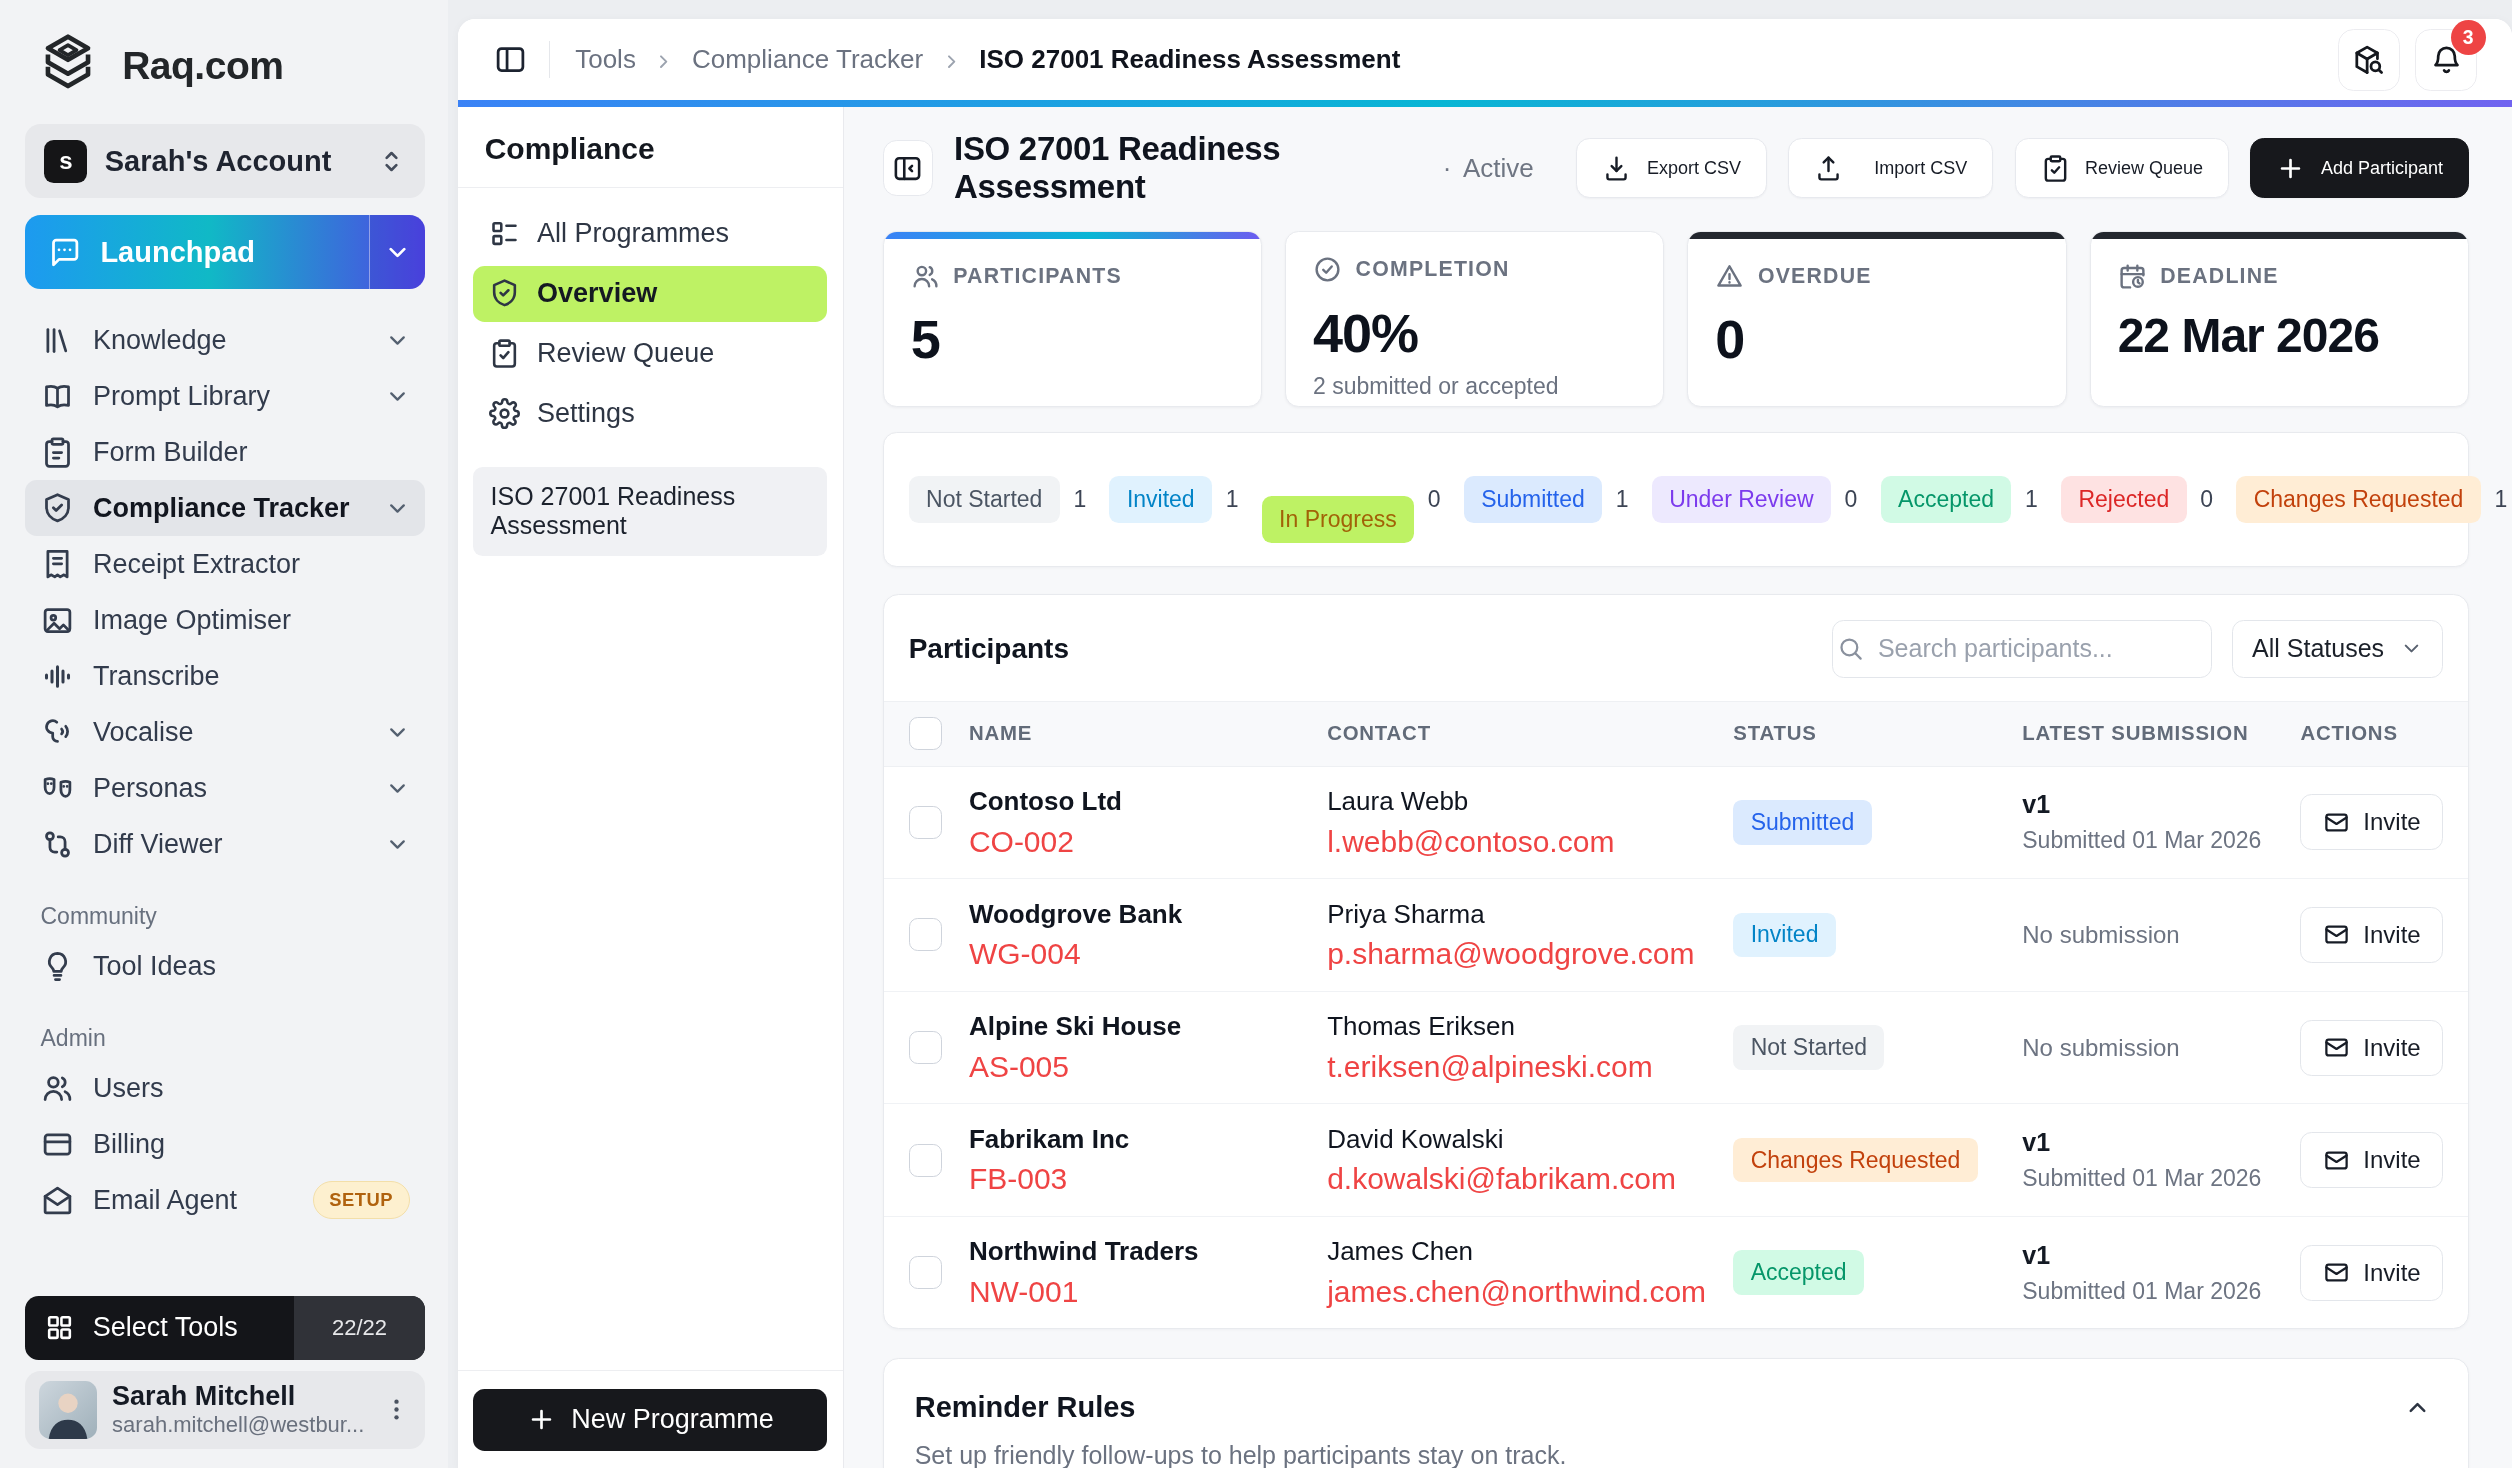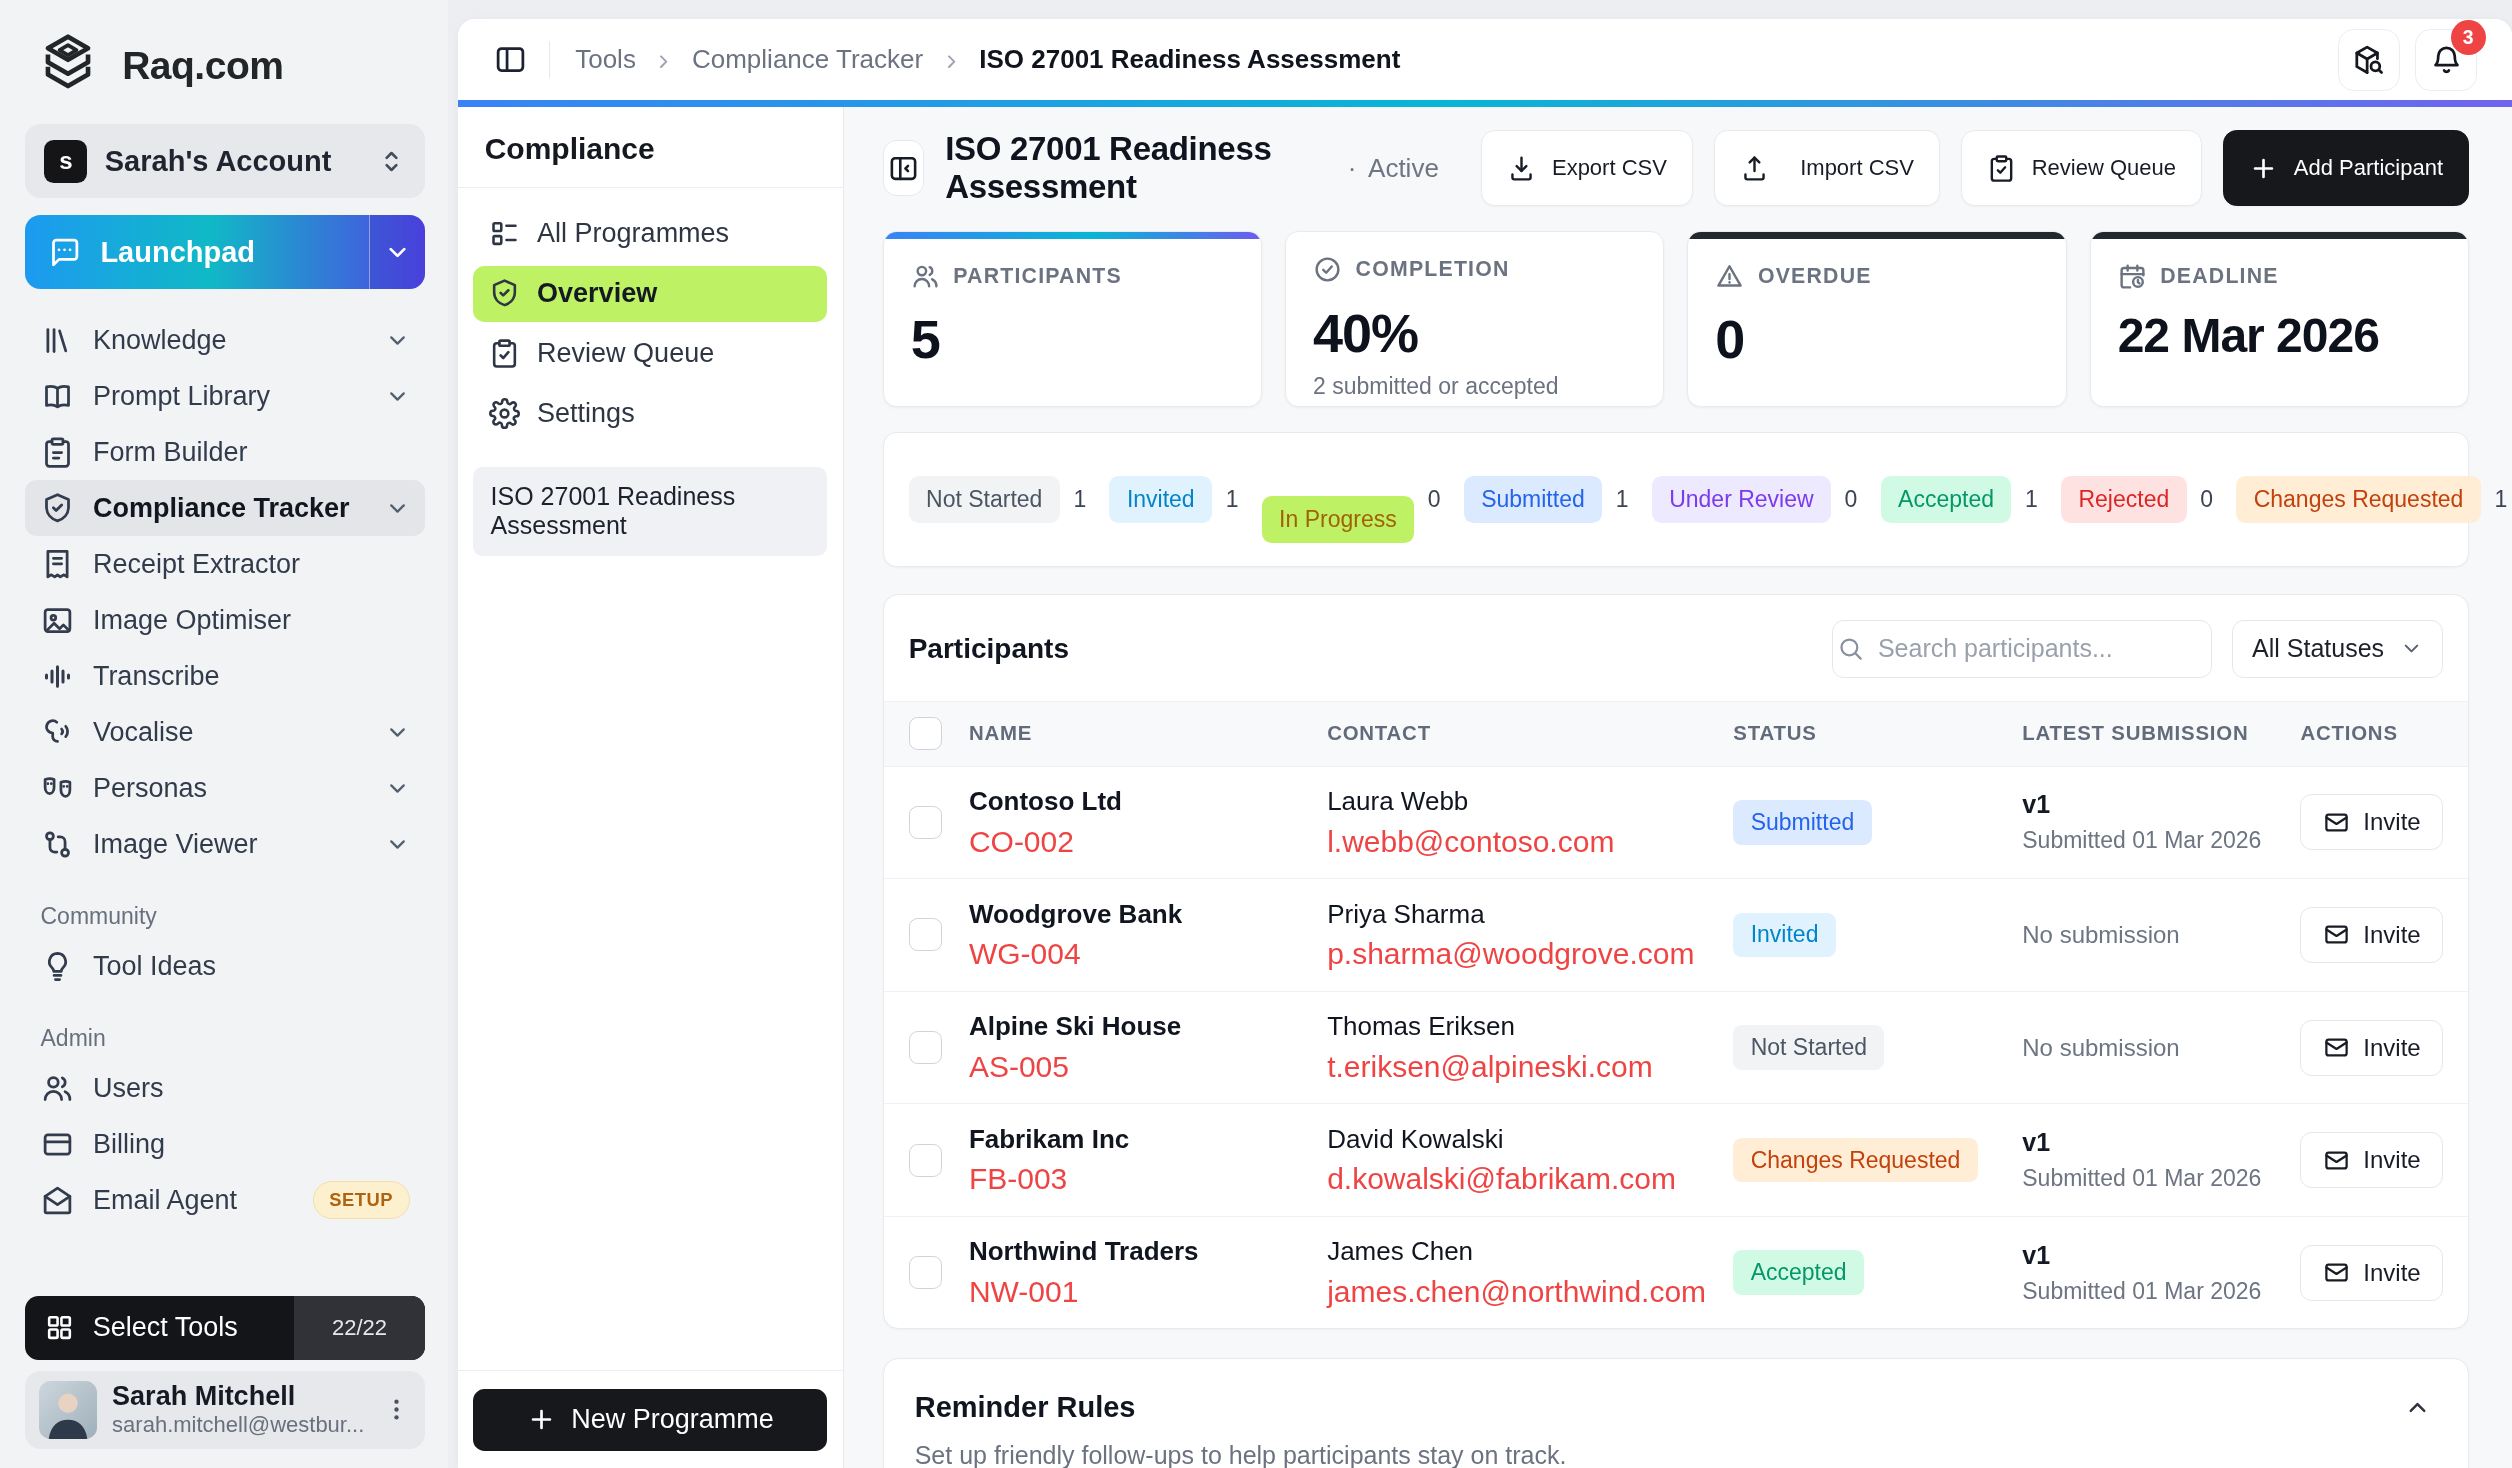--- a/index.html
+++ b/index.html
@@ -143,22 +143,22 @@
   .page-head { display:flex; align-items:center; gap:21.3px; }
   .ph-toggle {
     width:56px; height:56px; border-radius:13.6px; border:1px solid #e7e9ee; background:#fff;
     display:flex; align-items:center; justify-content:center; color:#171c26; cursor:pointer;
   }
   .ph-toggle svg { width:31px; height:31px; }
   .page-title { font-size:33px; font-weight:700; color:#0f141e; letter-spacing:-0.3px; }
   .page-status { display:flex; align-items:center; gap:11.6px; color:#6f7683; font-size:26px; }
   .head-spacer { flex:1; }
   .btn {
-    height:76px; border-radius:13.6px; border:1px solid #e7e9ee; background:#fff; color:#171c26;
-    font-size:22px; font-weight:500; display:flex; align-items:center; gap:15.5px; padding:12px 25px;
+    height:60px; border-radius:13.6px; border:1px solid #e7e9ee; background:#fff; color:#171c26;
+    font-size:18px; font-weight:500; display:flex; align-items:center; gap:15.5px; padding:12px 25px;
     cursor:pointer; font-family:inherit; box-shadow:0 1px 1.9px rgba(15,23,42,.04); white-space:nowrap;
   }
   .btn svg { width:29px; height:29px; }
   .btn.primary { background:#17181c; border-color:#17181c; color:#fff; }
 
   .stat-grid { margin-top:25px; display:grid; grid-template-columns:repeat(4,1fr); gap:23px; }
   .stat-card {
     background:#fff; border:1px solid #e8eaee; border-radius:13.6px; overflow:hidden;
     box-shadow:0 1px 2.9px rgba(15,23,42,.05); height:176px; display:flex; flex-direction:column;
   }
@@ -379,21 +379,21 @@
               <path d="M6 9l6 6 6-6"></path>
             </svg></span>
       </div>
       <div class="nav-item">
         <span class="nav-ico"><svg viewBox="0 0 24 24" fill="none" stroke="currentColor" stroke-width="2" stroke-linecap="round" stroke-linejoin="round">
               <circle cx="6.5" cy="6" r="2.5"></circle>
               <circle cx="17.5" cy="18" r="2.5"></circle>
               <path d="M6.5 8.5V14a3.5 3.5 0 0 0 3.5 3.5h1.5"></path>
               <path d="M17.5 15.5V10a3.5 3.5 0 0 0-3.5-3.5h-1.5"></path>
             </svg></span>
-        <span class="ni-label">Image Viewer</span>
+        <span class="ni-label">Diff Viewer</span>
         <span class="nav-chev"><svg viewBox="0 0 24 24" fill="none" stroke="currentColor" stroke-width="2.2" stroke-linecap="round" stroke-linejoin="round">
               <path d="M6 9l6 6 6-6"></path>
             </svg></span>
       </div>
     </nav>
 
     <div class="section-label">Community</div>
     <div class="nav-item">
       <span class="nav-ico"><svg viewBox="0 0 24 24" fill="none" stroke="currentColor" stroke-width="2" stroke-linecap="round" stroke-linejoin="round">
             <path d="M12 2.5a6 6 0 0 0-4 10.4c.8.8 1.2 1.6 1.3 2.6h5.4c.1-1 .5-1.8 1.3-2.6a6 6 0 0 0-4-10.4z"></path>

